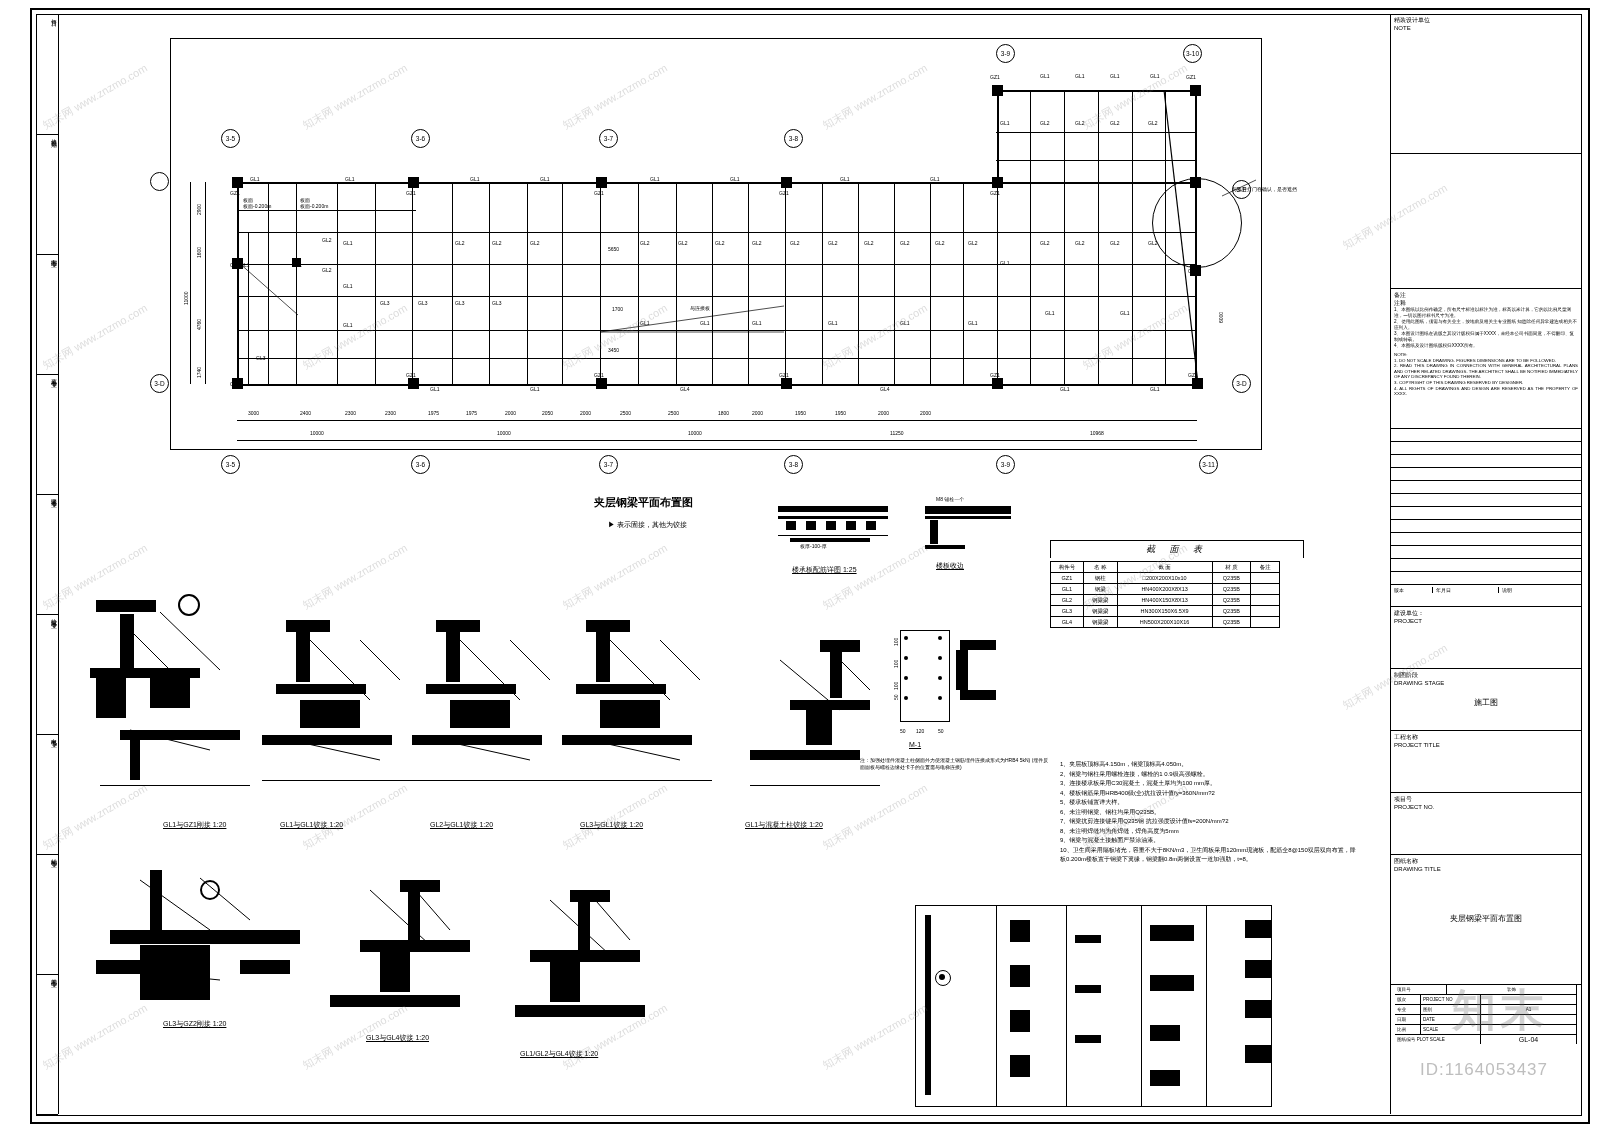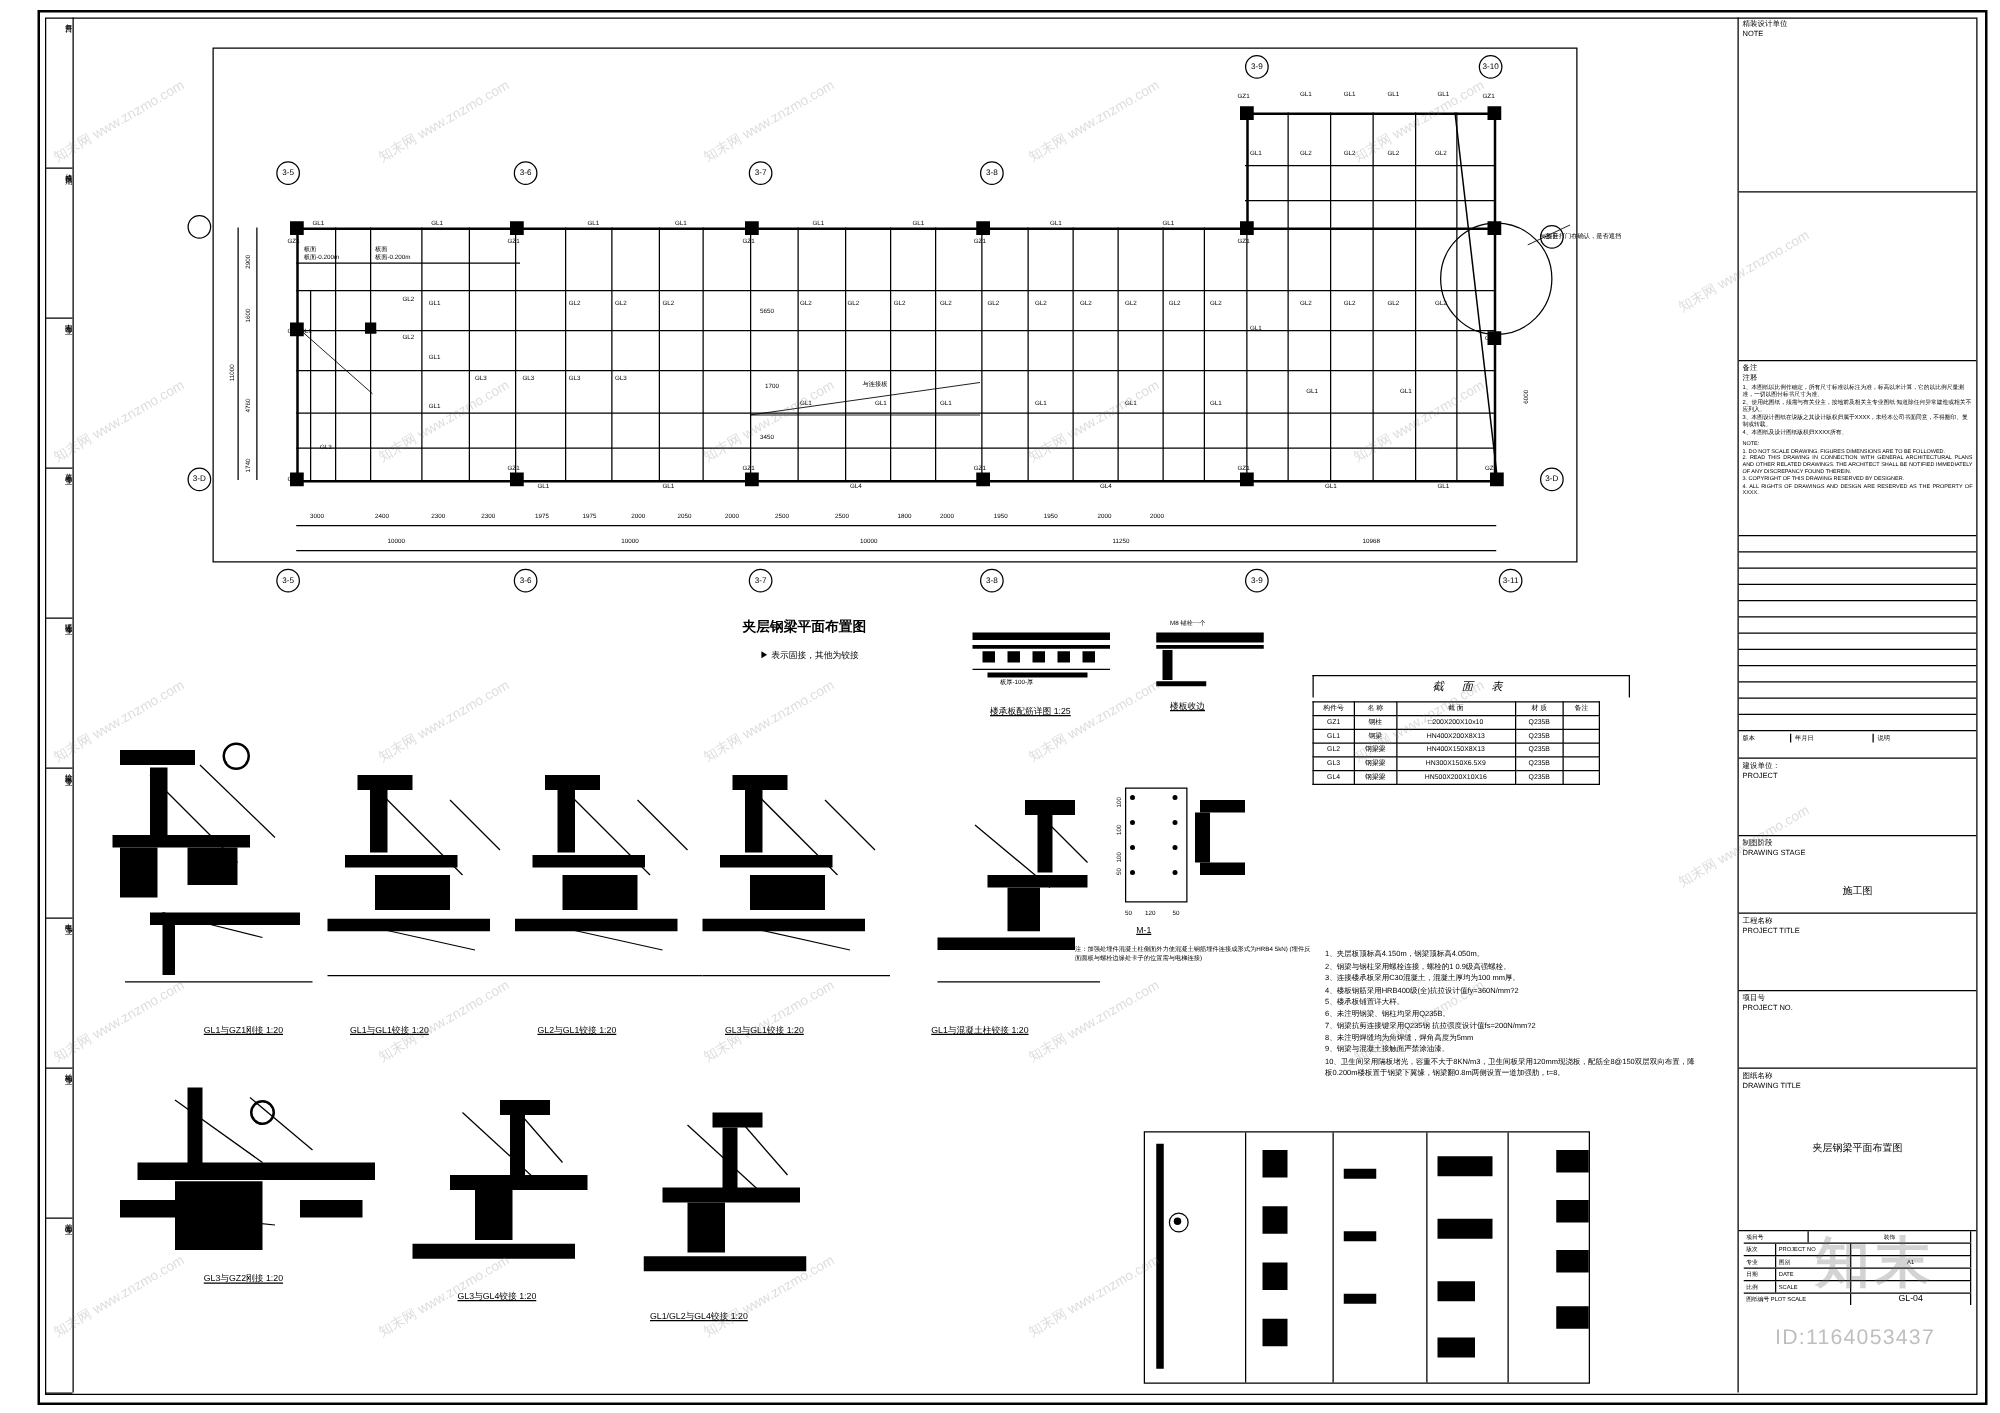--- a/index.html
+++ b/index.html
@@ -608,21 +608,21 @@
         <div style="flex:1;font-size:5px;padding-left:3px;">说明</div>
       </div>
     </div>
     <div class="tb-row" style="top:593px;height:62px;">
       <div class="tb-label">建设单位：</div>
       <div class="tb-label en">PROJECT</div>
     </div>
     <div class="tb-row" style="top:655px;height:62px;">
       <div class="tb-label">制图阶段</div>
       <div class="tb-label en">DRAWING STAGE</div>
-      <div class="tb-label" style="text-align:center;margin-top:22px;font-size:8px;">施工图</div>
+      <div class="tb-label" style="text-align:center;margin-top:12px;font-size:8px;">施工图</div>
     </div>
     <div class="tb-row" style="top:717px;height:62px;">
       <div class="tb-label">工程名称</div>
       <div class="tb-label en">PROJECT TITLE</div>
     </div>
     <div class="tb-row" style="top:779px;height:62px;">
       <div class="tb-label">项目号</div>
       <div class="tb-label en">PROJECT NO.</div>
     </div>
     <div class="tb-row" style="top:841px;height:130px;">

